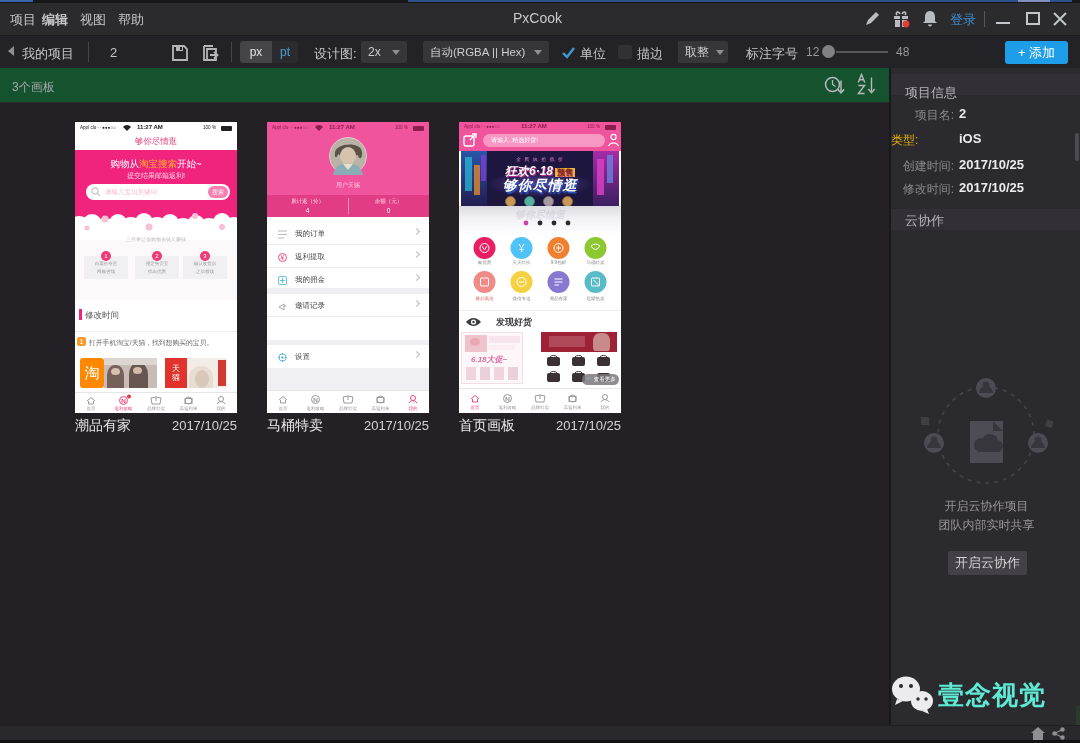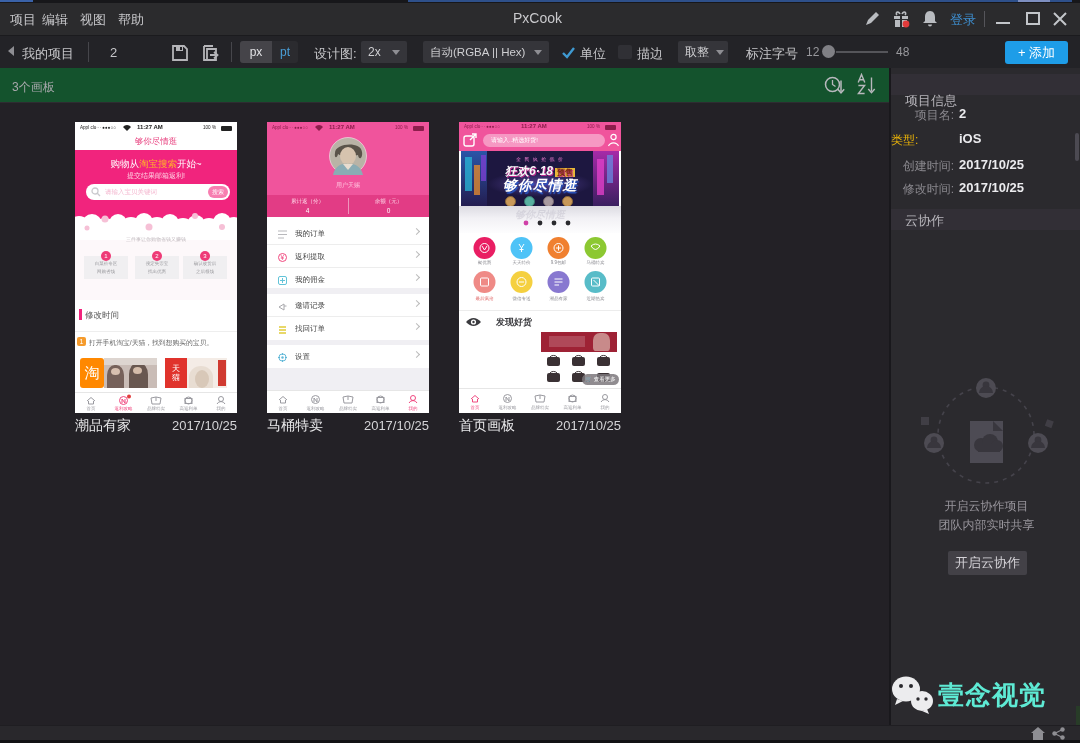--- a/index.html
+++ b/index.html
@@ -23,21 +23,21 @@
 
 <div class="abs" style="left:0;top:0;width:1080px;height:3px;background:#17171a;"></div>
 <div class="abs" style="left:0;top:0;width:1080px;height:2px;background:#2e508a;"></div>
 <div class="abs" style="left:33px;top:0;width:375px;height:2px;background:#17171a;"></div>
 <div class="abs" style="left:0;top:0;width:33px;height:2px;background:#3a62a8;"></div>
 <div class="abs" style="left:1018px;top:0;width:32px;height:2px;background:#7e8fc0;"></div>
 <div class="abs" style="left:1072px;top:0;width:8px;height:3px;background:#17171a;"></div>
 
 <div class="abs" style="left:0;top:3px;width:1080px;height:32px;background:#2b2b2d;">
   <div class="abs lbl" style="left:10px;top:8px;">项目</div>
-  <div class="abs lbl" style="left:42px;top:8px;">编辑</div>
+  <div class="abs lbl" style="left:42px;top:8px;font-weight:bold;">编辑</div>
   <div class="abs lbl" style="left:80px;top:8px;">视图</div>
   <div class="abs lbl" style="left:118px;top:8px;">帮助</div>
   <div class="abs" style="left:513px;top:7px;color:#c9c9cc;font-size:14px;">PxCook</div>
 
   <svg class="abs" style="left:863px;top:7px;" width="18" height="18" viewBox="0 0 18 18">
     <path d="M3 15 L5 10 L13 2 L16 5 L8 13 Z" fill="#b9bcc0"></path>
   </svg>
 
   <svg class="abs" style="left:891px;top:6px;" width="20" height="20" viewBox="0 0 20 20">
     <rect x="3" y="7" width="14" height="3" fill="#b9bcc0"></rect>
@@ -285,29 +285,20 @@
     </div>
   <div class="abs" style="left:0;top:166px;width:162px;height:6px;background:#f0eff3;"></div>
   <div class="mitem" style="top:172px;">
       <span class="tx">邀请记录</span>
       <span class="ch"></span>
     <svg class="abs" style="left:11px;top:8px;" width="9" height="9" viewBox="0 0 9 9">
         <path d="M1 5 L6 2 L6 8 Z M6 4 L8.5 4" fill="none" stroke="#a8a8ac" stroke-width="1"></path>
       </svg>
     </div>
   <div class="abs" style="left:0;top:194px;width:162px;height:1px;background:#ededed;"></div>
-  <div class="mitem" style="top:195px;">
-      <span class="tx">找回订单</span>
-      <span class="ch"></span>
-    <svg class="abs" style="left:11px;top:8px;" width="9" height="9" viewBox="0 0 9 9">
-        <rect x="1" y="1" width="7" height="2" fill="#e8d86a"></rect>
-        <rect x="1" y="4" width="7" height="2" fill="#e8d86a"></rect>
-        <rect x="1" y="7" width="7" height="2" fill="#e8d86a"></rect>
-      </svg>
-    </div>
   <div class="abs" style="left:0;top:218px;width:162px;height:5px;background:#f0eff3;"></div>
   <div class="mitem" style="top:223px;border-radius:9px;">
       <span class="tx">设置</span>
       <span class="ch"></span>
     <svg class="abs" style="left:11px;top:8px;" width="9" height="9" viewBox="0 0 9 9">
         <circle cx="4.5" cy="4.5" r="3.6" fill="none" stroke="#62b8d8" stroke-width="1"></circle>
         <circle cx="4.5" cy="4.5" r="1.2" fill="#62b8d8"></circle>
         <path d="M4.5 0 V2 M4.5 7 V9 M0 4.5 H2 M7 4.5 H9" stroke="#62b8d8" stroke-width="1"></path>
       </svg>
     </div>
@@ -423,20 +414,31 @@
   </svg>
   <div class="abs" style="left:0;top:188px;width:162px;height:1px;background:#ececec;"></div>
 
   <svg class="abs" style="left:7px;top:194px;" width="15" height="12" viewBox="0 0 15 12">
       <path d="M0 6 Q7.5 -2 15 6 Q7.5 14 0 6 Z" fill="#3a3a3e"></path>
       <circle cx="7.5" cy="6" r="2.6" fill="#fff"></circle>
       <circle cx="7.5" cy="6" r="1.2" fill="#3a3a3e"></circle>
     </svg>
   <div class="abs" style="left:21px;top:194px;color:#3a3a3e;font-size:9px;font-weight:bold;margin-left:16px;">发现好货</div>
 
+  <div class="abs" style="left:2px;top:210px;width:62px;height:52px;background:#fdf7f9;border:1px solid #f2e2e8;">
+    <div class="abs" style="left:3px;top:2px;width:22px;height:17px;background:#efc3cc;"></div>
+    <div class="abs" style="left:8px;top:5px;width:10px;height:8px;background:#e8a8b4;border-radius:50%;"></div>
+    <div class="abs" style="left:27px;top:3px;width:31px;height:7px;background:#f7e4ec;"></div>
+    <div class="abs" style="left:27px;top:12px;width:26px;height:5px;background:#fbedf2;"></div>
+    <div class="abs" style="left:9px;top:21px;width:46px;height:10px;color:#e06a9e;font-size:8px;font-style:italic;font-weight:bold;">6.18大促~</div>
+    <div class="abs" style="left:4px;top:34px;width:10px;height:13px;background:#f0d4dd;"></div>
+    <div class="abs" style="left:18px;top:34px;width:10px;height:13px;background:#ead0da;"></div>
+    <div class="abs" style="left:32px;top:34px;width:10px;height:13px;background:#f0d4dd;"></div>
+    <div class="abs" style="left:46px;top:34px;width:10px;height:13px;background:#ead0da;"></div>
+  </div>
   <div class="abs" style="left:82px;top:210px;width:76px;height:52px;background:#fff;">
     <div class="abs" style="left:0;top:0;width:76px;height:20px;background:#9e2235;">
       <div class="abs" style="left:52px;top:1px;width:17px;height:18px;background:#c88a8a;border-radius:40% 40% 20% 20%;"></div>
       <div class="abs" style="left:8px;top:4px;width:36px;height:11px;background:rgba(255,255,255,.18);"></div>
     </div>
     <svg class="abs" style="left:2px;top:22px;" width="72" height="30" viewBox="0 0 72 30">
       <g fill="#3a3134">
         <rect x="4" y="3" width="13" height="9" rx="2"></rect>
           <rect x="29" y="3" width="13" height="9" rx="2"></rect>
           <rect x="54" y="3" width="13" height="9" rx="2"></rect>
@@ -470,21 +472,21 @@
       <text x="48.5" y="17">返利攻略</text>
         <text x="81" y="17">品牌特卖</text>
         <text x="113.5" y="17">高返利单</text>
         <text x="146" y="17">我的</text>
     </g>
   </svg>
 </div>
 
 <div class="abs" style="left:889px;top:68px;width:191px;height:675px;background:#2b2a2e;border-left:2px solid #19181c;">
   <div class="abs" style="left:0;top:6px;width:191px;height:21px;background:#322f36;">
-    <div class="abs" style="left:14px;top:18px;color:#b8b6bc;font-size:13px;">项目信息</div>
+    <div class="abs" style="left:14px;top:10px;color:#b8b6bc;font-size:13px;">项目信息</div>
   </div>
   <div class="abs" style="left:0;top:39px;width:63px;color:#8a888e;font-size:12px;text-align:right;">项目名:</div>
   <div class="abs" style="left:68px;top:38px;color:#ebebee;font-size:13px;font-weight:bold;">2</div>
   <div class="abs" style="left:0;top:64px;width:63px;color:#eab308;font-size:12px;text-align:left;">类型:</div>
   <div class="abs" style="left:68px;top:63px;color:#ebebee;font-size:13px;font-weight:bold;">iOS</div>
   <div class="abs" style="left:0;top:90px;width:63px;color:#8a888e;font-size:12px;text-align:right;">创建时间:</div>
   <div class="abs" style="left:68px;top:89px;color:#ebebee;font-size:13px;font-weight:bold;">2017/10/25</div>
   <div class="abs" style="left:0;top:113px;width:63px;color:#8a888e;font-size:12px;text-align:right;">修改时间:</div>
   <div class="abs" style="left:68px;top:112px;color:#ebebee;font-size:13px;font-weight:bold;">2017/10/25</div>
   <div class="abs" style="left:0;top:141px;width:191px;height:21px;background:#322f36;">

